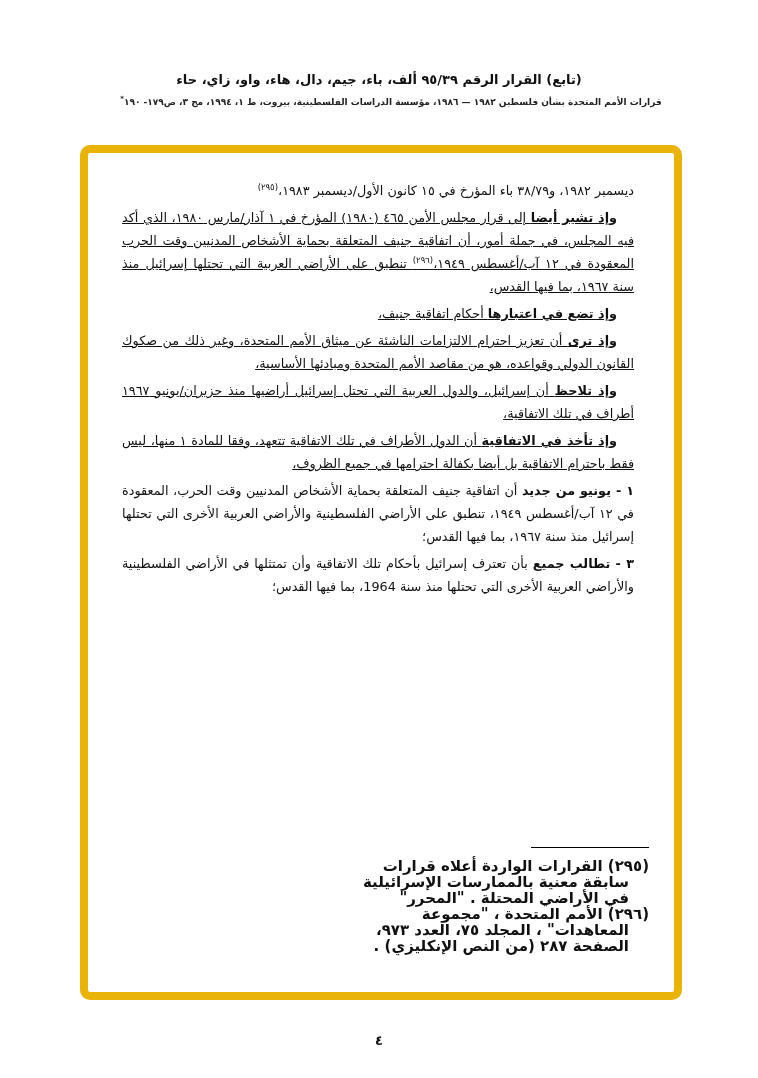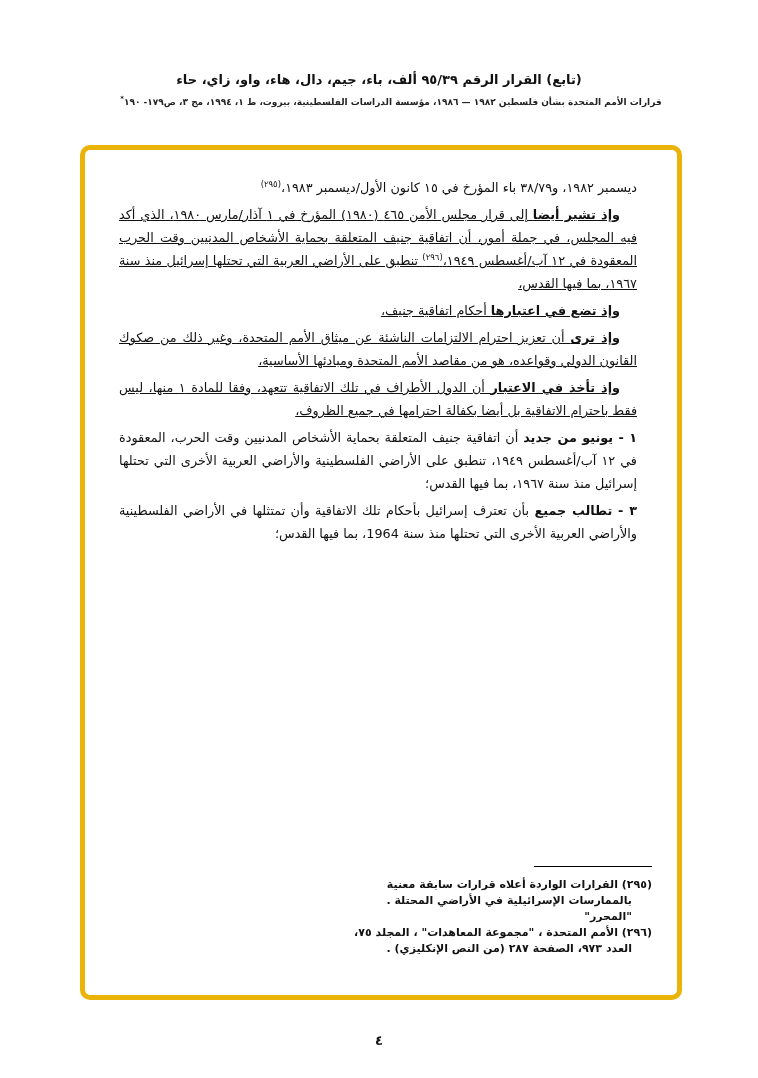--- a/index.html
+++ b/index.html
@@ -8,40 +8,40 @@
     font-family:"DejaVu Sans",sans-serif;color:#111;
   }
   
   .header{position:absolute;top:72px;left:0;right:0;text-align:center;direction:rtl;}
   .header .title{font-size:13px;font-weight:bold;letter-spacing:0;}
   .header .subtitle{font-size:9px;font-weight:bold;margin-top:8px;color:#222;margin-left:24px;}
   .header .subtitle sup{font-size:7px;}
   
   .doc-box{
     position:absolute;left:80px;top:145px;width:602px;height:855px;
-    box-sizing:border-box;border:5px solid #eab308;border-radius:10px;background:#fff;
+    box-sizing:border-box;border:8px solid #eab308;border-radius:10px;background:#fff;
   }
   .content{
     position:absolute;top:0;left:0;right:0;bottom:0;
     padding:26px 40px 150px 34px;direction:rtl;overflow:hidden;
   }
   .para{
     font-size:12.8px;line-height:23px;text-align:justify;margin:0 0 4px 0;
   }
   .para.indent{text-indent:17px;text-decoration:underline;}
   .para .lead{font-weight:bold;}
   .para .num{font-weight:bold;}
   sup.fn-ref{font-size:8.5px;vertical-align:super;line-height:0;}
   
   .footnotes{
     position:absolute;bottom:38px;right:25px;width:300px;direction:rtl;
   }
   .fn-rule{width:118px;height:0;border-top:1.5px solid #000;margin:0 0 10px 0;}
   .fn-item{
-    font-size:11px;font-weight:bold;line-height:16px;text-align:right;
+    font-size:15px;font-weight:bold;line-height:16px;text-align:right;
     padding-right:20px;text-indent:-20px;color:#111;
   }
   
   .page-number{
     position:absolute;bottom:30px;left:0;right:0;text-align:center;
     font-size:13px;font-weight:bold;
   }
 </style>
 </head>
 <body>
@@ -55,22 +55,23 @@
   <div class="content">
 
     <p class="para"><span class="num"></span><span class="lead"></span><span>ديسمبر ١٩٨٢، و٣٨/٧٩ باء المؤرخ في ١٥ كانون الأول/ديسمبر ١٩٨٣،</span><sup class="fn-ref">(٢٩٥)</sup><span></span></p>
 
     <p class="para indent"><span class="num"></span><span class="lead">وإذ تشير أيضا</span><span> إلى قرار مجلس الأمن ٤٦٥ (١٩٨٠) المؤرخ في ١ آذار/مارس ١٩٨٠، الذي أكد فيه المجلس، في جملة أمور، أن اتفاقية جنيف المتعلقة بحماية الأشخاص المدنيين وقت الحرب المعقودة في ١٢ آب/أغسطس ١٩٤٩،</span><sup class="fn-ref">(٢٩٦)</sup><span> تنطبق على الأراضي العربية التي تحتلها إسرائيل منذ سنة ١٩٦٧، بما فيها القدس،</span></p>
 
     <p class="para indent"><span class="num"></span><span class="lead">وإذ تضع في اعتبارها</span><span> أحكام اتفاقية جنيف،</span><sup class="fn-ref"></sup><span></span></p>
 
     <p class="para indent"><span class="num"></span><span class="lead">وإذ ترى</span><span> أن تعزيز احترام الالتزامات الناشئة عن ميثاق الأمم المتحدة، وغير ذلك من صكوك القانون الدولي وقواعده، هو من مقاصد الأمم المتحدة ومبادئها الأساسية،</span><sup class="fn-ref"></sup><span></span></p>
 
+    <p class="para indent"><span class="num"></span><span class="lead">وإذ تلاحظ</span><span> أن إسرائيل، والدول العربية التي تحتل إسرائيل أراضيها منذ حزيران/يونيو ١٩٦٧ أطراف في تلك الاتفاقية،</span><sup class="fn-ref"></sup><span></span></p>
 
-    <p class="para indent"><span class="num"></span><span class="lead">وإذ تأخذ في الاعتبار</span><span> أن الدول الأطراف في تلك الاتفاقية تتعهد، وفقا للمادة ١ منها، ليس فقط باحترام الاتفاقية بل أيضا بكفالة احترامها في جميع الظروف،</span><sup class="fn-ref"></sup><span></span></p>
+    <p class="para indent"><span class="num"></span><span class="lead">وإذ تأخذ في الاتفاقية</span><span> أن الدول الأطراف في تلك الاتفاقية تتعهد، وفقا للمادة ١ منها، ليس فقط باحترام الاتفاقية بل أيضا بكفالة احترامها في جميع الظروف،</span><sup class="fn-ref"></sup><span></span></p>
 
     <p class="para"><span class="num">١ - </span><span class="lead">يونيو من جديد</span><span> أن اتفاقية جنيف المتعلقة بحماية الأشخاص المدنيين وقت الحرب، المعقودة في ١٢ آب/أغسطس ١٩٤٩، تنطبق على الأراضي الفلسطينية والأراضي العربية الأخرى التي تحتلها إسرائيل منذ سنة ١٩٦٧، بما فيها القدس؛</span><sup class="fn-ref"></sup><span></span></p>
 
 
     <p class="para"><span class="num">٣ - </span><span class="lead">تطالب جميع</span><span> بأن تعترف إسرائيل بأحكام تلك الاتفاقية وأن تمتثلها في الأراضي الفلسطينية والأراضي العربية الأخرى التي تحتلها منذ سنة 1964، بما فيها القدس؛</span><sup class="fn-ref"></sup><span></span></p>
 
   </div>
 
   <div class="footnotes">
     <div class="fn-rule"></div>

